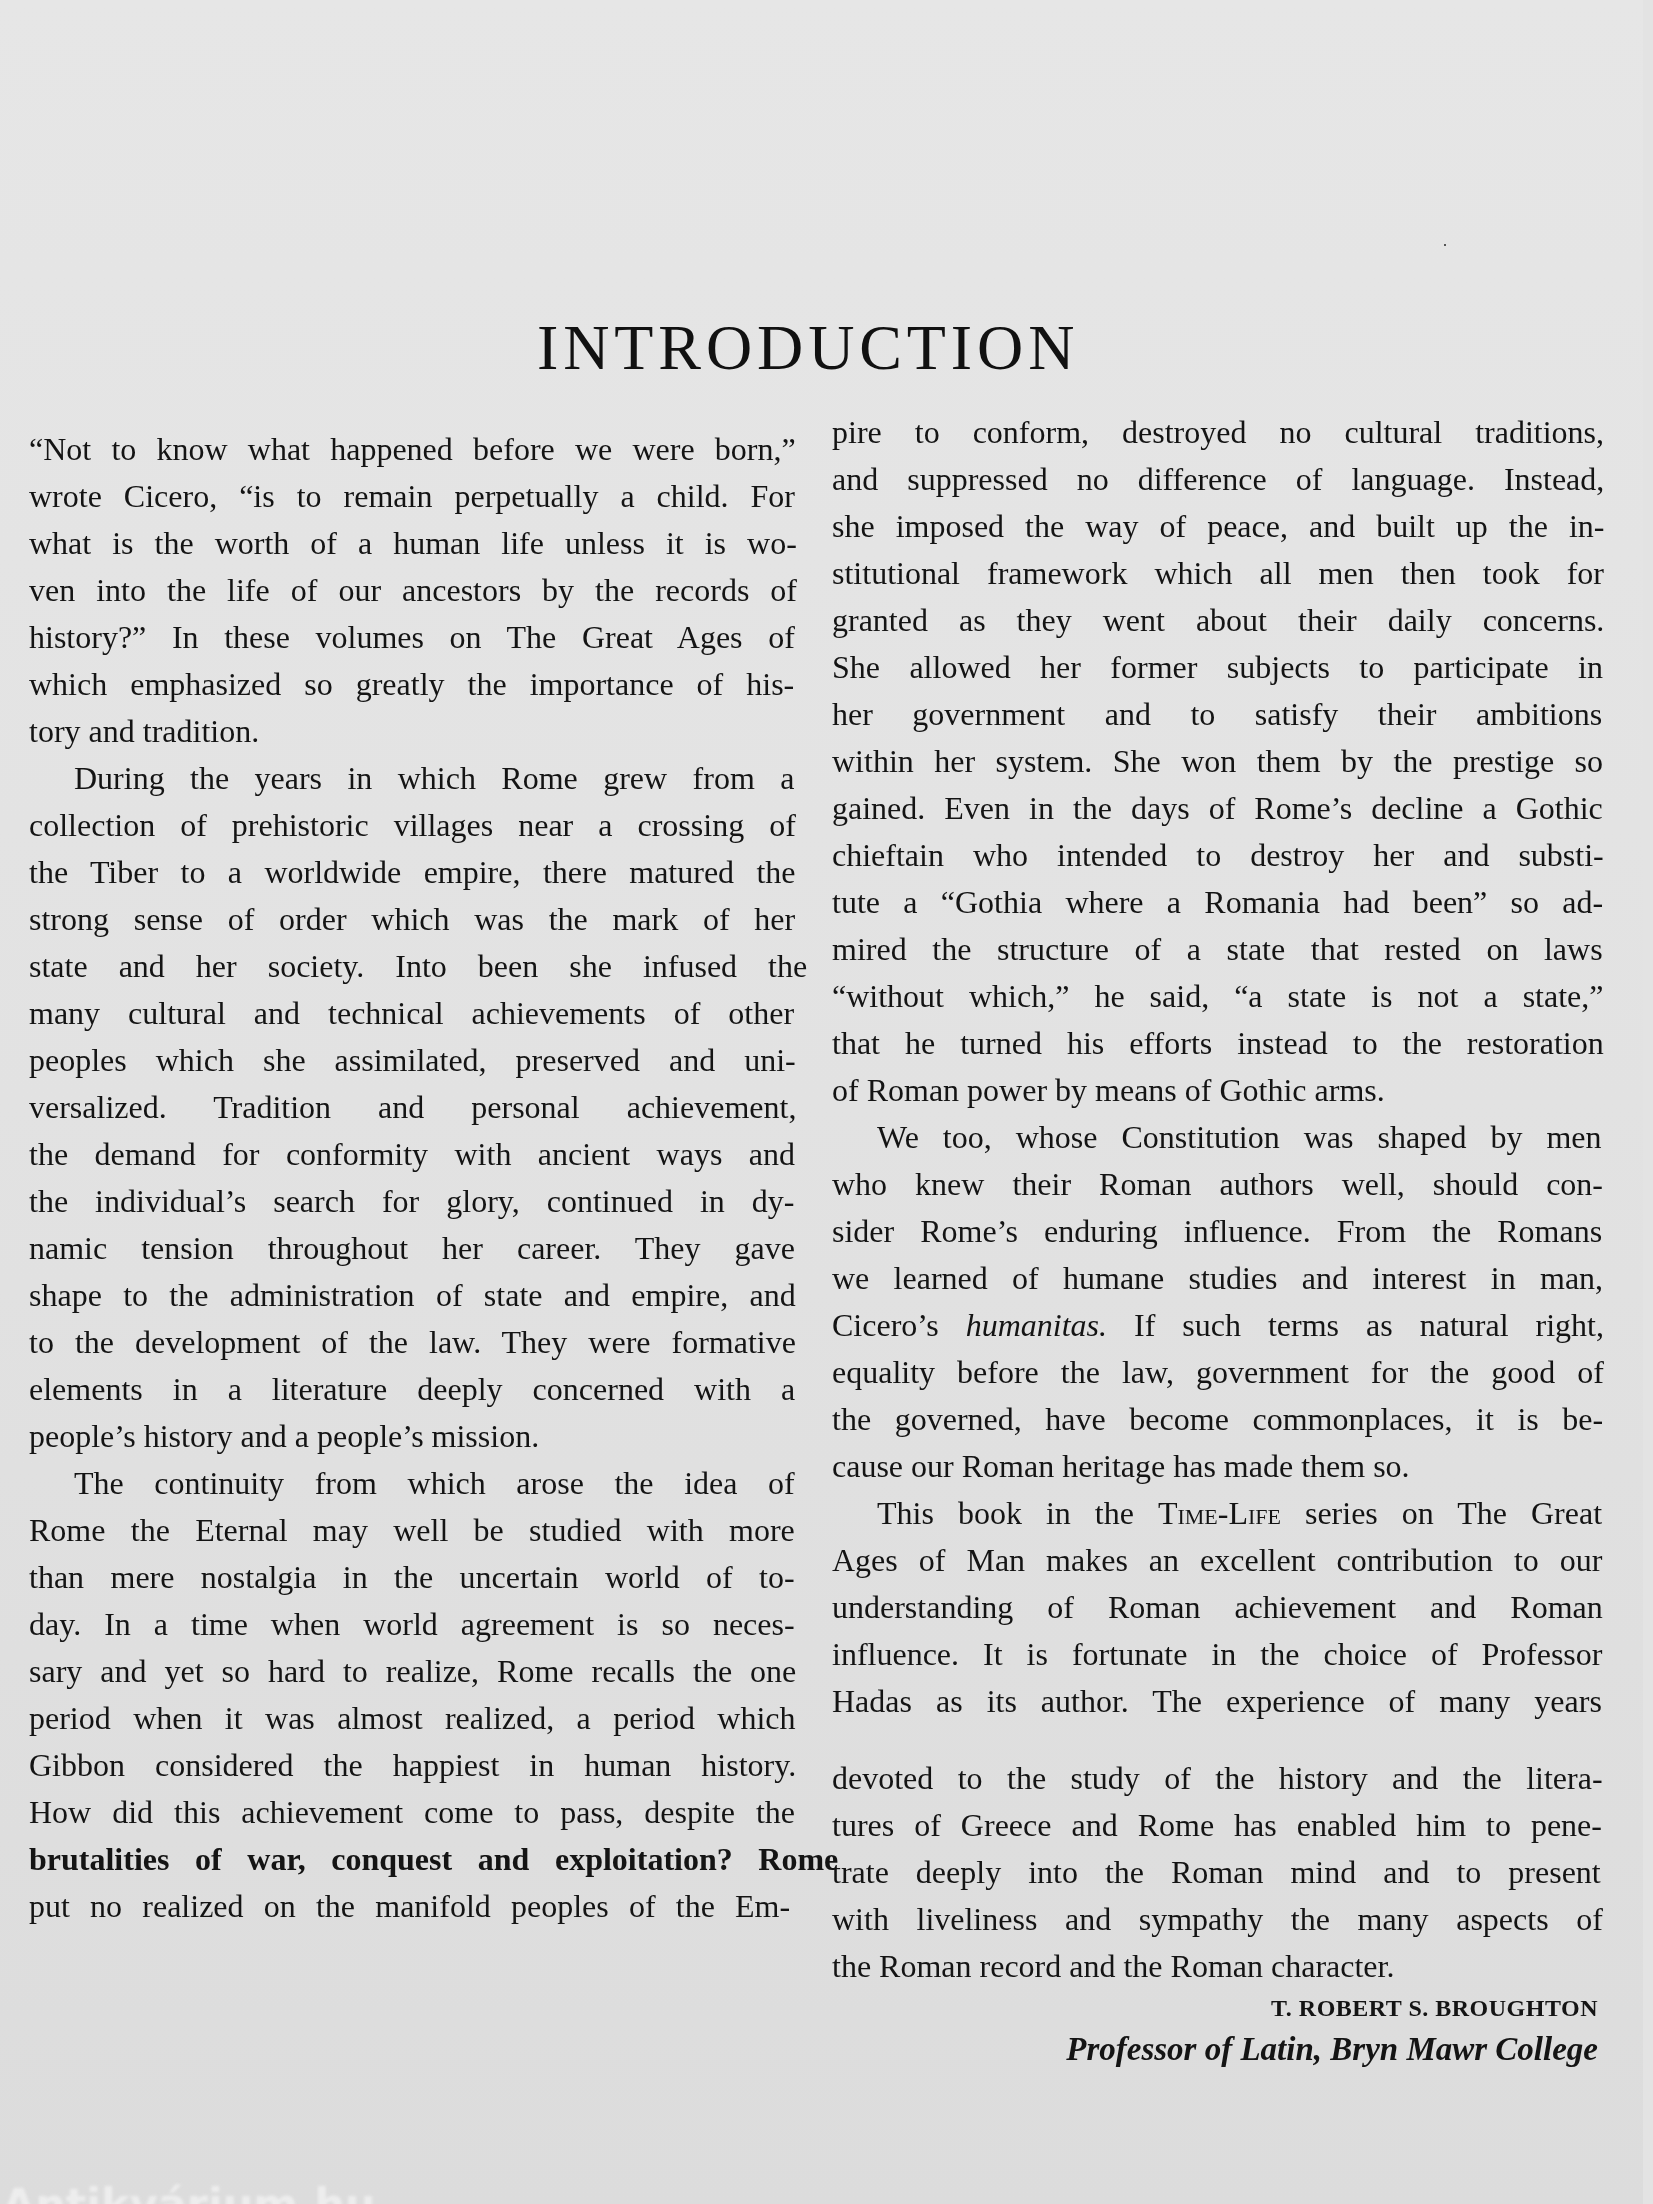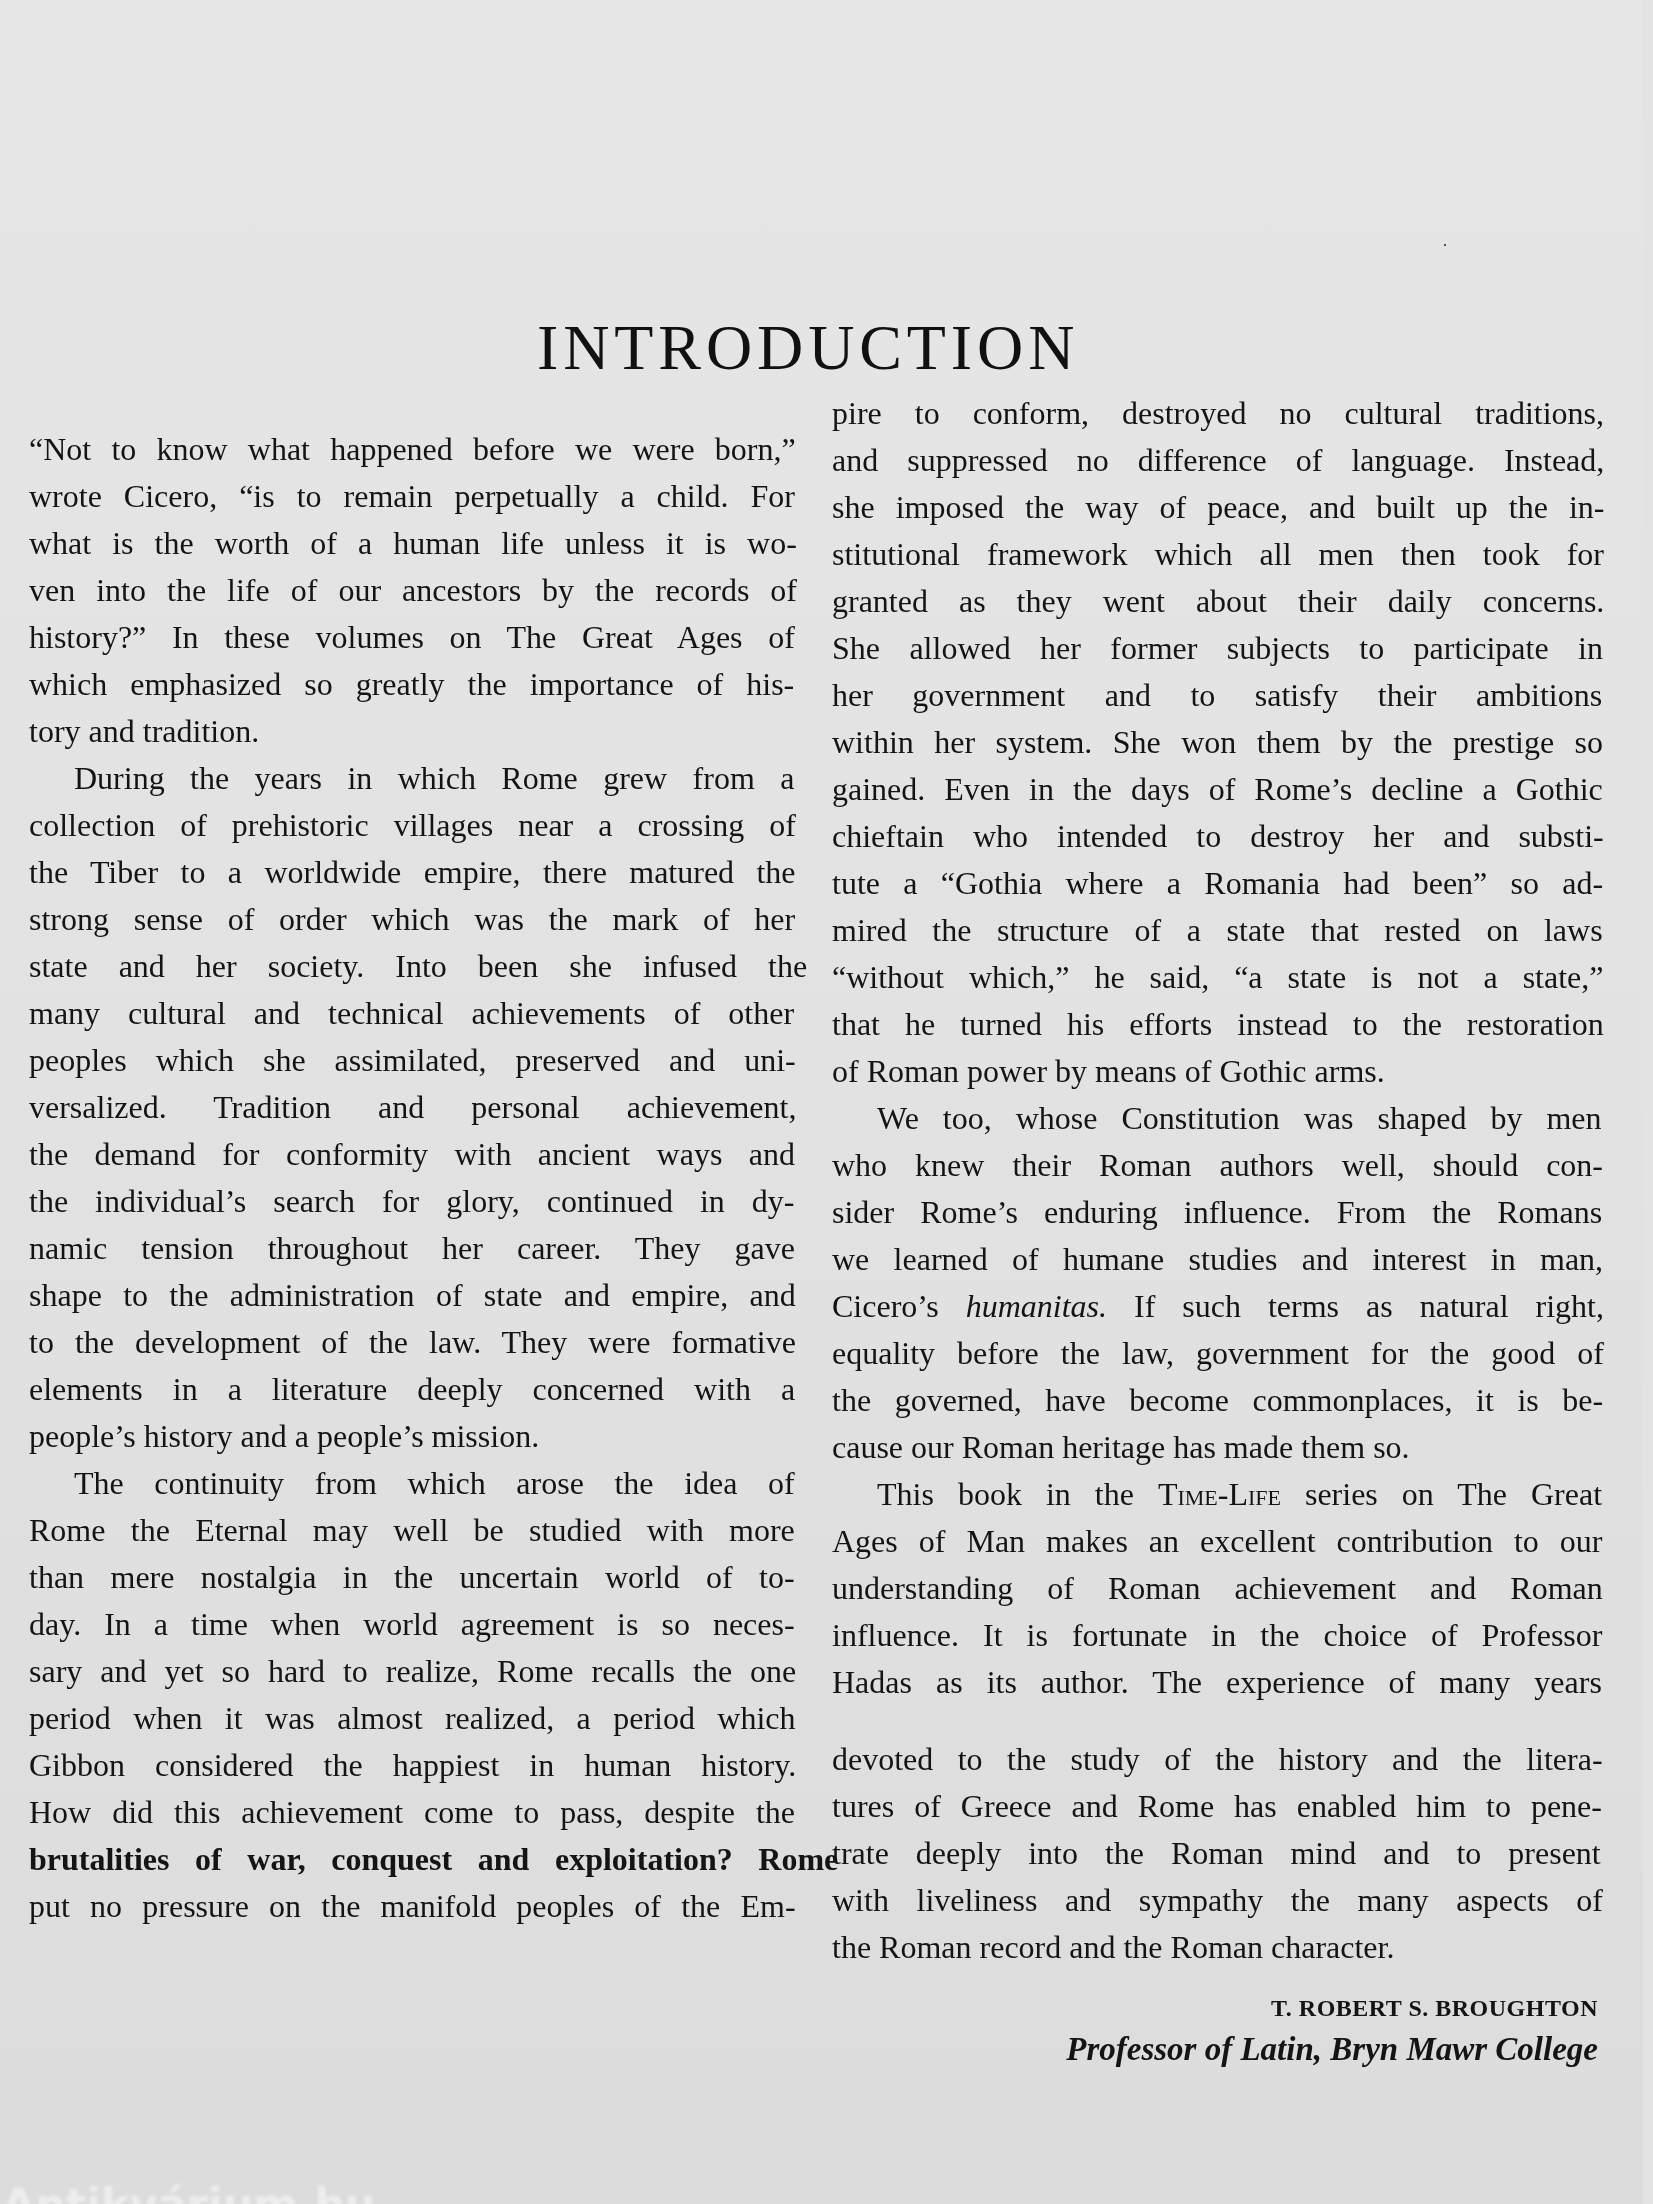--- a/index.html
+++ b/index.html
@@ -15,21 +15,21 @@
     background: linear-gradient(180deg, #e6e6e6 0%, #e2e2e2 50%, #dcdcdc 100%);
   }
   .title {
     position: absolute; left: 537px; top: 273px; width: 540px;
     font-size: 64px; line-height: 64px; letter-spacing: 4.9px;
     text-align: center; white-space: nowrap; color: #111;
     font-weight: normal;
   }
   .column { position: absolute; }
   .col-left { left: 29px; top: 428px; width: 757px; }
-  .col-right { left: 832px; top: 392px; width: 762px; }
+  .col-right { left: 832px; top: 411px; width: 762px; }
   .line {
     display: block; height: 47px; line-height: 43px;
     font-size: 32px; white-space: nowrap;
     text-align: justify; text-align-last: justify;
     overflow: visible;
   }
   .line.last { text-align-last: left; }
   .line.indent { padding-left: 45px; }
   .line em { font-style: italic; }
   .sc { font-variant: small-caps; }
@@ -86,21 +86,21 @@
       <span class="line last" style="white-space: nowrap;">people’s history and a people’s mission.</span>
       <span class="line indent" style="white-space: nowrap; word-spacing: 22.6px; text-align-last: left; text-align: left;">The continuity from which arose the idea of</span>
       <span class="line" style="white-space: nowrap; word-spacing: 17.3px; text-align-last: left; text-align: left;">Rome the Eternal may well be studied with more</span>
       <span class="line" style="white-space: nowrap; word-spacing: 18.4px; text-align-last: left; text-align: left;">than mere nostalgia in the uncertain world of to-</span>
       <span class="line" style="white-space: nowrap; word-spacing: 15px; text-align-last: left; text-align: left;">day. In a time when world agreement is so neces-</span>
       <span class="line" style="white-space: nowrap; word-spacing: 10px; text-align-last: left; text-align: left;">sary and yet so hard to realize, Rome recalls the one</span>
       <span class="line" style="white-space: nowrap; word-spacing: 14.4px; text-align-last: left; text-align: left;">period when it was almost realized, a period which</span>
       <span class="line" style="white-space: nowrap; word-spacing: 22px; text-align-last: left; text-align: left;">Gibbon considered the happiest in human history.</span>
       <span class="line" style="white-space: nowrap; word-spacing: 13px; text-align-last: left; text-align: left;">How did this achievement come to pass, despite the</span>
       <span class="line" style="white-space: nowrap; word-spacing: 17.6px; text-align-last: left; text-align: right; font-weight: bold;">brutalities of war, conquest and exploitation? Rome</span>
-      <span class="line" style="white-space: nowrap; word-spacing: 12.2px; text-align-last: left; text-align: left;">put no pressure on the manifold peoples of the Em-</span>
+      <span class="line" style="white-space: nowrap; word-spacing: 12.2px; text-align-last: left; text-align: left;">put no realized on the manifold peoples of the Em-</span>
     </div>
   <div class="column col-right" id="col-right">
       <span class="line" style="white-space: nowrap; word-spacing: 25px; text-align-last: left; text-align: left;">pire to conform, destroyed no cultural traditions,</span>
       <span class="line" style="white-space: nowrap; word-spacing: 21px; text-align-last: left; text-align: left;">and suppressed no difference of language. Instead,</span>
       <span class="line" style="white-space: nowrap; word-spacing: 13px; text-align-last: left; text-align: left;">she imposed the way of peace, and built up the in-</span>
       <span class="line" style="white-space: nowrap; word-spacing: 19px; text-align-last: left; text-align: left;">stitutional framework which all men then took for</span>
       <span class="line" style="white-space: nowrap; word-spacing: 23px; text-align-last: left; text-align: left;">granted as they went about their daily concerns.</span>
       <span class="line" style="white-space: nowrap; word-spacing: 21.4px; text-align-last: left; text-align: left;">She allowed her former subjects to participate in</span>
       <span class="line" style="white-space: nowrap; word-spacing: 31.5px; text-align-last: left; text-align: left;">her government and to satisfy their ambitions</span>
       <span class="line" style="white-space: nowrap; word-spacing: 12.4px; text-align-last: left; text-align: left;">within her system. She won them by the prestige so</span>

